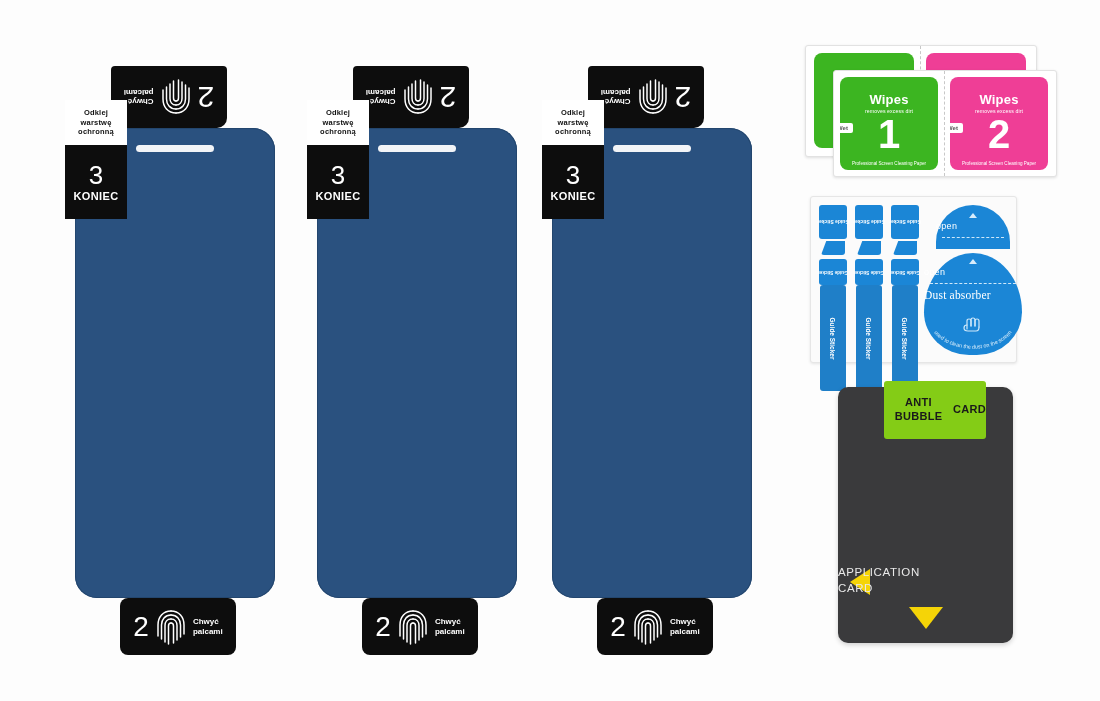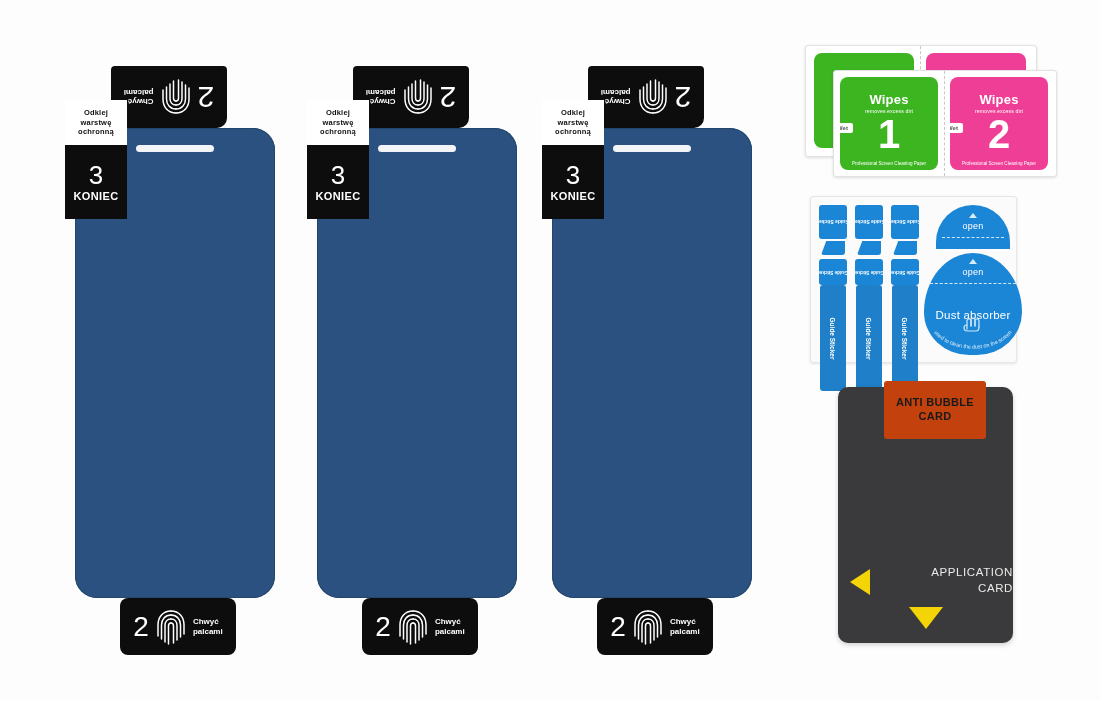--- a/index.html
+++ b/index.html
@@ -121,60 +121,60 @@
   .da{position:absolute;background:#1b86d6;}
   .da-small{
     left:125px;top:8px;width:74px;height:44px;
     border-radius:40px 40px 0 0;
   }
   .da-big{
     left:113px;top:56px;width:98px;height:102px;
     border-radius:50% 50% 46% 46%/58% 58% 42% 42%;
   }
   .da .opentxt{
-    position:absolute;top:16px;left:0;right:0;text-align:center;
+    position:absolute;top:16px;left:0;right:0;
     color:#fff;font-size:9px;letter-spacing:.3px;
   }
   .da-big .opentxt{top:14px;}
   .da .tri{
     position:absolute;top:8px;left:50%;transform:translateX(-50%);
     width:0;height:0;border-left:4px solid transparent;border-right:4px solid transparent;
     border-bottom:5px solid #d8ecfb;
   }
   .da-big .tri{top:6px;}
   .da .tear{
     position:absolute;left:6px;right:6px;border-top:1.5px dashed #cfe8fa;
   }
   .da-small .tear{top:32px;}
   .da-big .tear{top:30px;}
   .da-label{
-    position:absolute;top:56px;left:0;right:0;text-align:center;
-    color:#fff;font-size:11.5px;font-weight:400;letter-spacing:.2px;
+    position:absolute;top:36px;left:0;right:0;
+    color:#fff;font-size:11.5px;font-weight:400;letter-spacing:.2px;font-family:Liberation Serif, serif;
   }
   .da-curve{position:absolute;bottom:4px;left:0;right:0;height:32px;}
   .hand-ico{
     position:absolute;bottom:22px;left:50%;transform:translateX(-50%);
     width:24px;height:20px;
   }
 
   
   .appcard{
     position:absolute;left:838px;top:387px;width:175px;height:256px;
     background:#3a3a3c;border-radius:10px;
     box-shadow:0 2px 5px rgba(0,0,0,.18);
   }
   .antitab{
     position:absolute;left:46px;top:-6px;width:102px;height:58px;
-    background:#c2410c;border-radius:3px;
-    display:flex;flex-direction:column;align-items:center;justify-content:center;
+    background:#84cc16;border-radius:3px;
+    display:flex;flex-direction:row;align-items:center;justify-content:center;
     color:#1a1a1a;font-size:11px;font-weight:700;line-height:1.25;text-align:center;
     letter-spacing:.3px;
   }
   .appcard .acl{
-    position:absolute;top:178px;left:0;right:0;text-align:right;
+    position:absolute;top:178px;left:0;right:0;text-align:left;
     color:#e9e9e9;font-size:11.5px;line-height:1.35;letter-spacing:.6px;
   }
   .arrow-left{
     position:absolute;left:12px;top:182px;
     width:0;height:0;border-top:13px solid transparent;border-bottom:13px solid transparent;
     border-right:20px solid #f5d407;
   }
   .arrow-down{
     position:absolute;left:50%;bottom:14px;transform:translateX(-50%);
     width:0;height:0;border-left:17px solid transparent;border-right:17px solid transparent;

